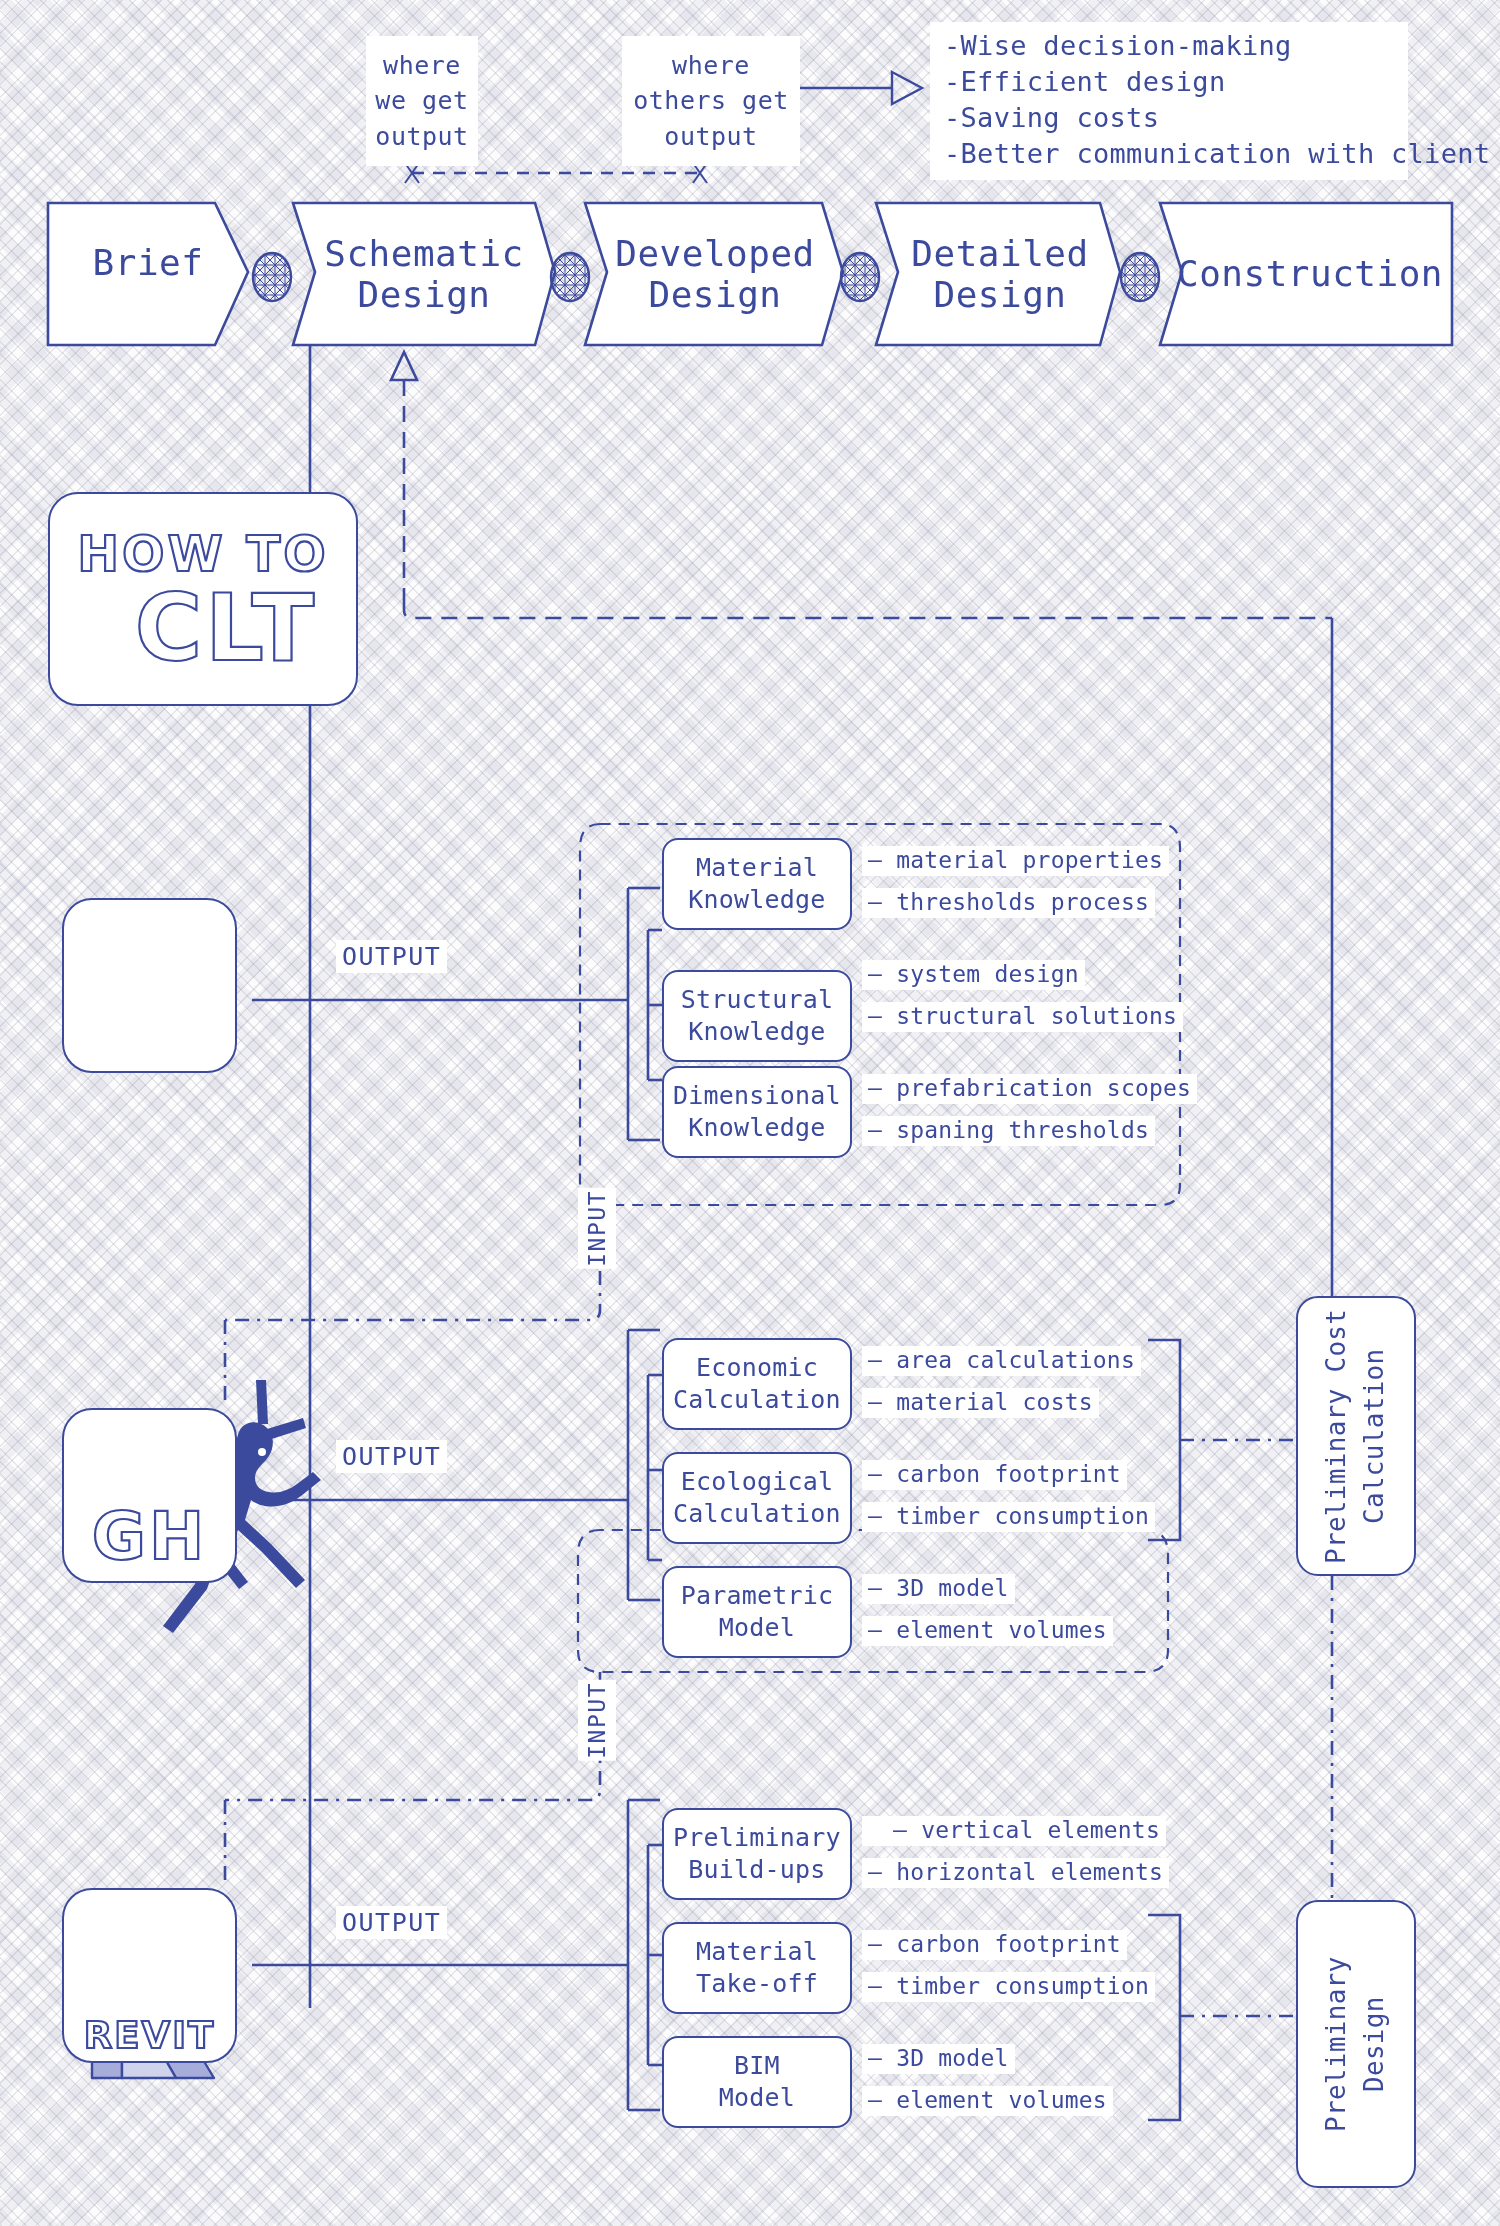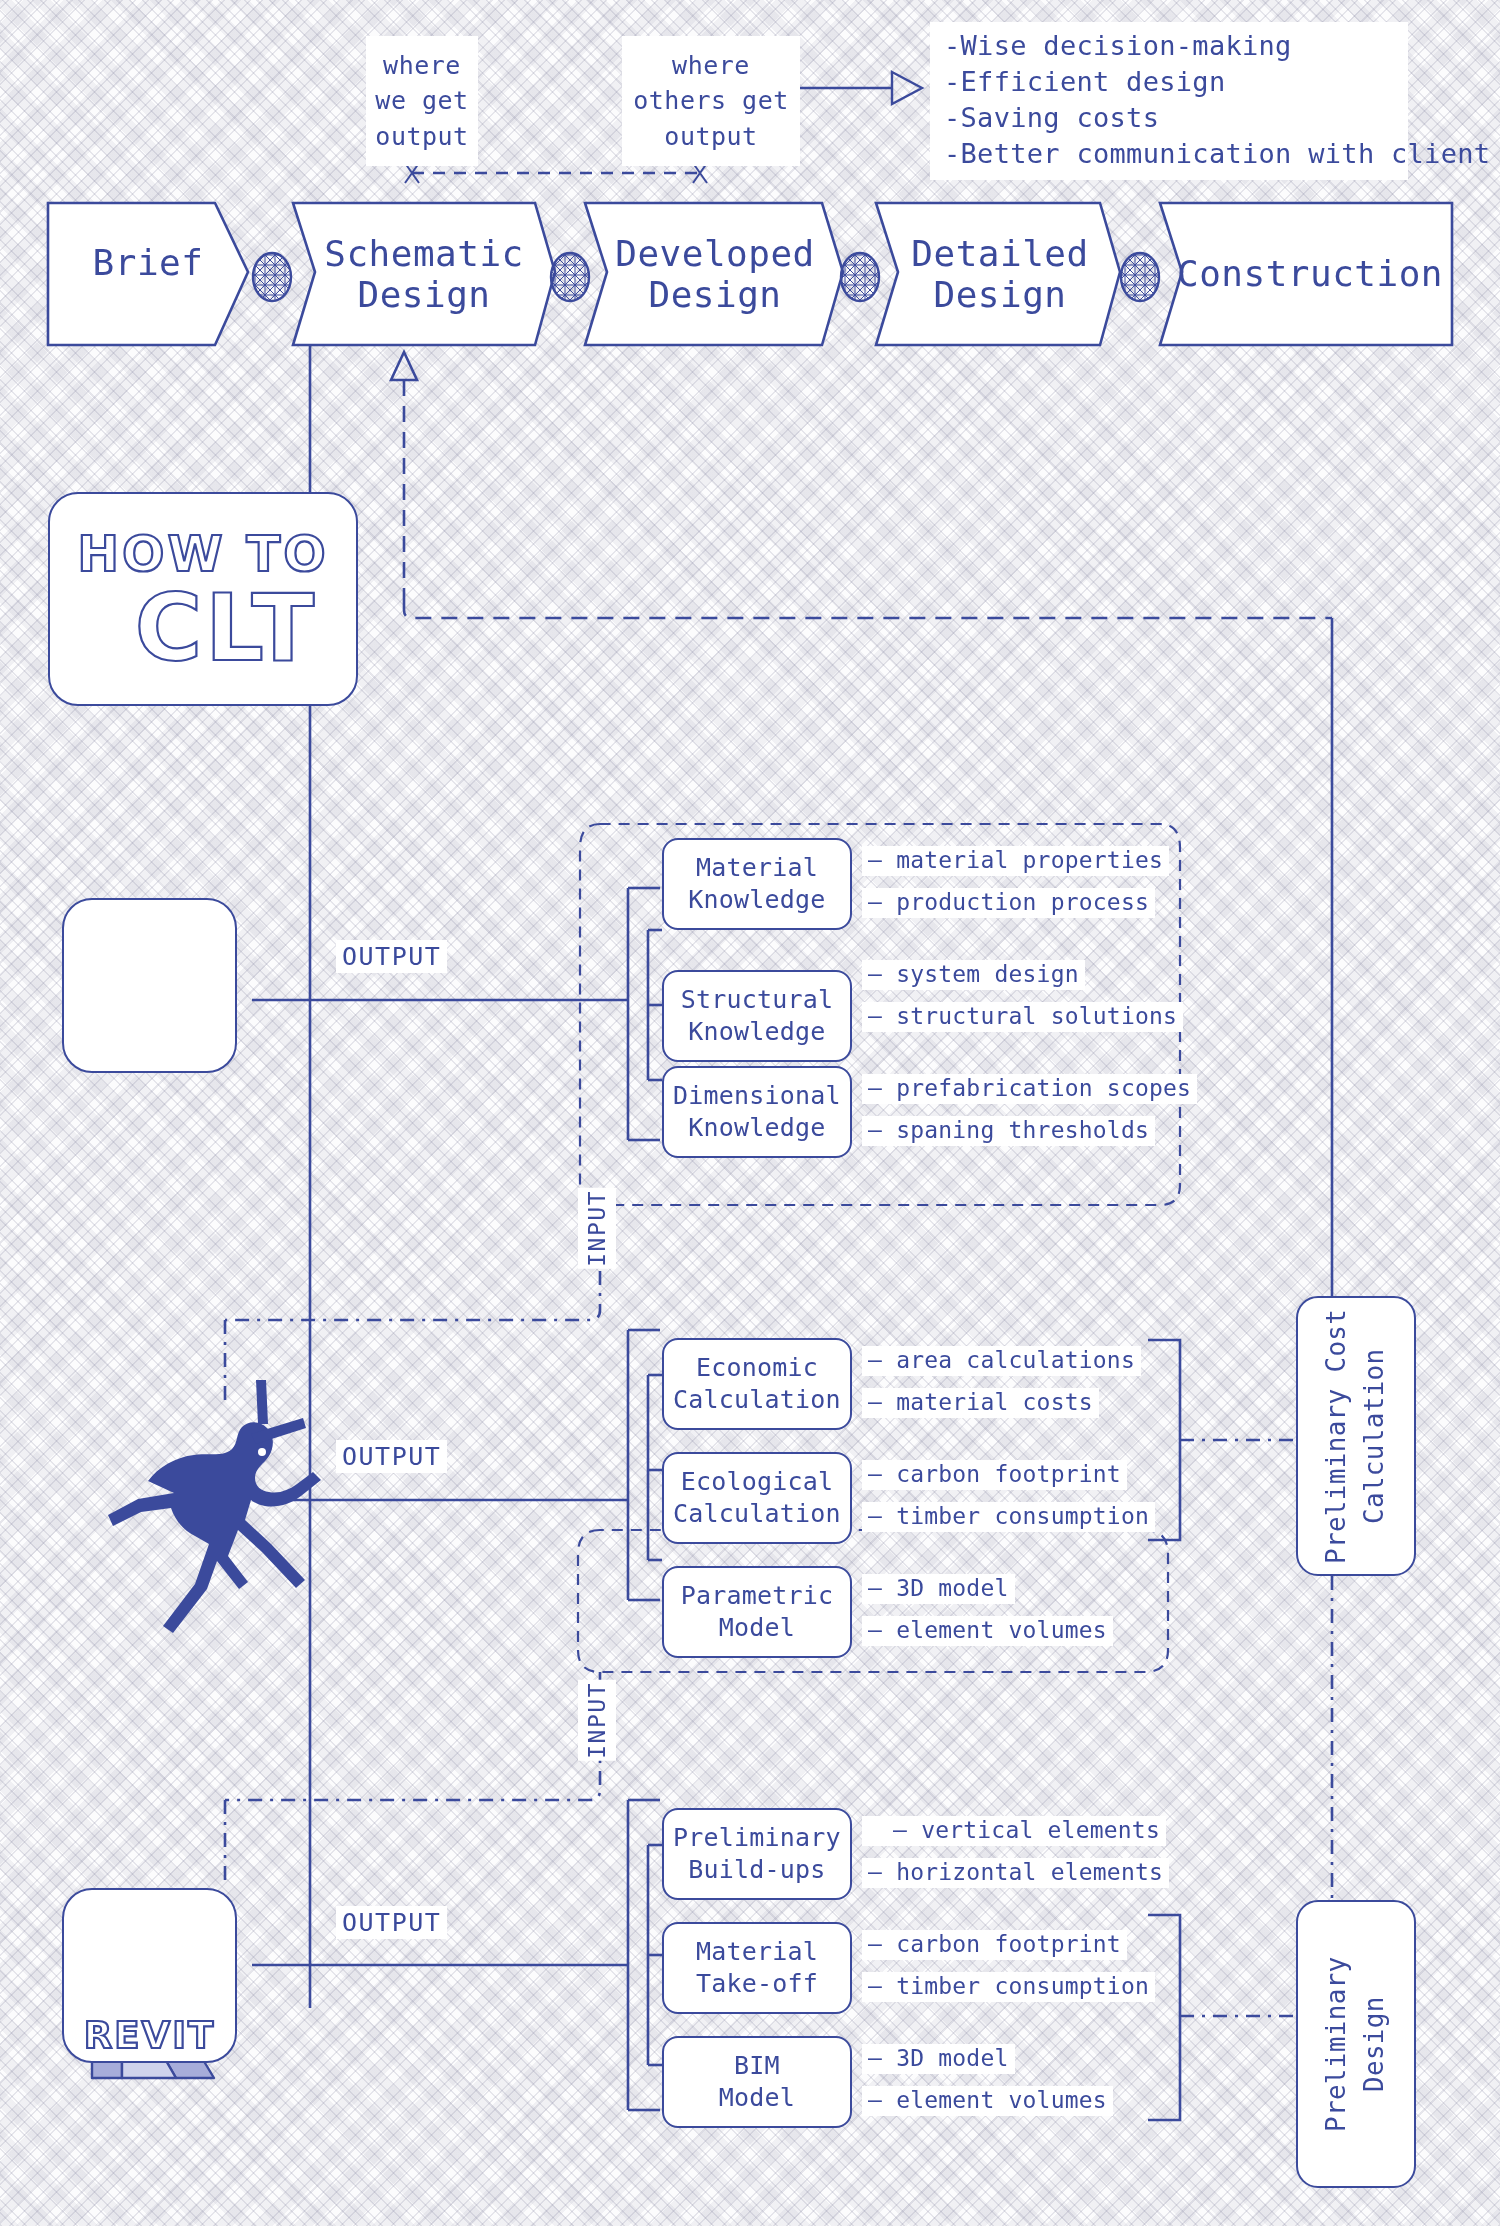--- a/index.html
+++ b/index.html
@@ -297,37 +297,40 @@
     <span style="white-space:pre-line">Construction</span>
   </div>
 
   <div class="appbox" style="left:48px;top:492px;width:310px;height:214px;flex-direction:column;gap:2px;">
     <div class="logo-outline" style="font-size:50px;">HOW TO</div>
     <div class="logo-outline" style="font-size:92px;line-height:.95;margin-left:46px;">CLT</div>
   </div>
 
   <div class="appbox" style="left:62px;top:898px;width:175px;height:175px;"></div>
 
+  <div class="appbox" style="left:62px;top:1408px;width:175px;height:175px;">
+    <span class="logo-outline" style="position:absolute;left:0;right:0;bottom:6px;font-size:66px;text-align:center;">GH</span>
+  </div>
 
   <div class="appbox" style="left:62px;top:1888px;width:175px;height:175px;">
     <span class="logo-outline" style="position:absolute;left:0;right:0;bottom:4px;font-size:37px;text-align:center;letter-spacing:2px;">REVIT</span>
   </div>
 
   <div class="tag" style="left:336px;top:940px;">OUTPUT</div>
   <div class="vtag" style="left:578px;top:1188px;">INPUT</div>
 
   <div class="pill" style="left:662px;top:838px;width:190px;height:92px;">
     <span style="white-space:pre-line">Material
 Knowledge</span>
   </div>
   <div class="attr" style="left:862px;top:846px;">
     <span style="color:var(--ink)">—</span> <span>material properties</span>
   </div>
   <div class="attr" style="left:862px;top:888px;">
-    <span style="color:var(--ink)">—</span> <span>production process</span>
+    <span style="color:var(--ink)">—</span> <span>thresholds process</span>
   </div>
 
   <div class="pill" style="left:662px;top:952px;width:190px;height:92px;margin-top:18px;">
     <span style="white-space:pre-line">Structural
 Knowledge</span>
   </div>
   <div class="attr" style="left:862px;top:960px;">
     <span style="color:var(--ink)">—</span> <span>system design</span>
   </div>
   <div class="attr" style="left:862px;top:1002px;">

